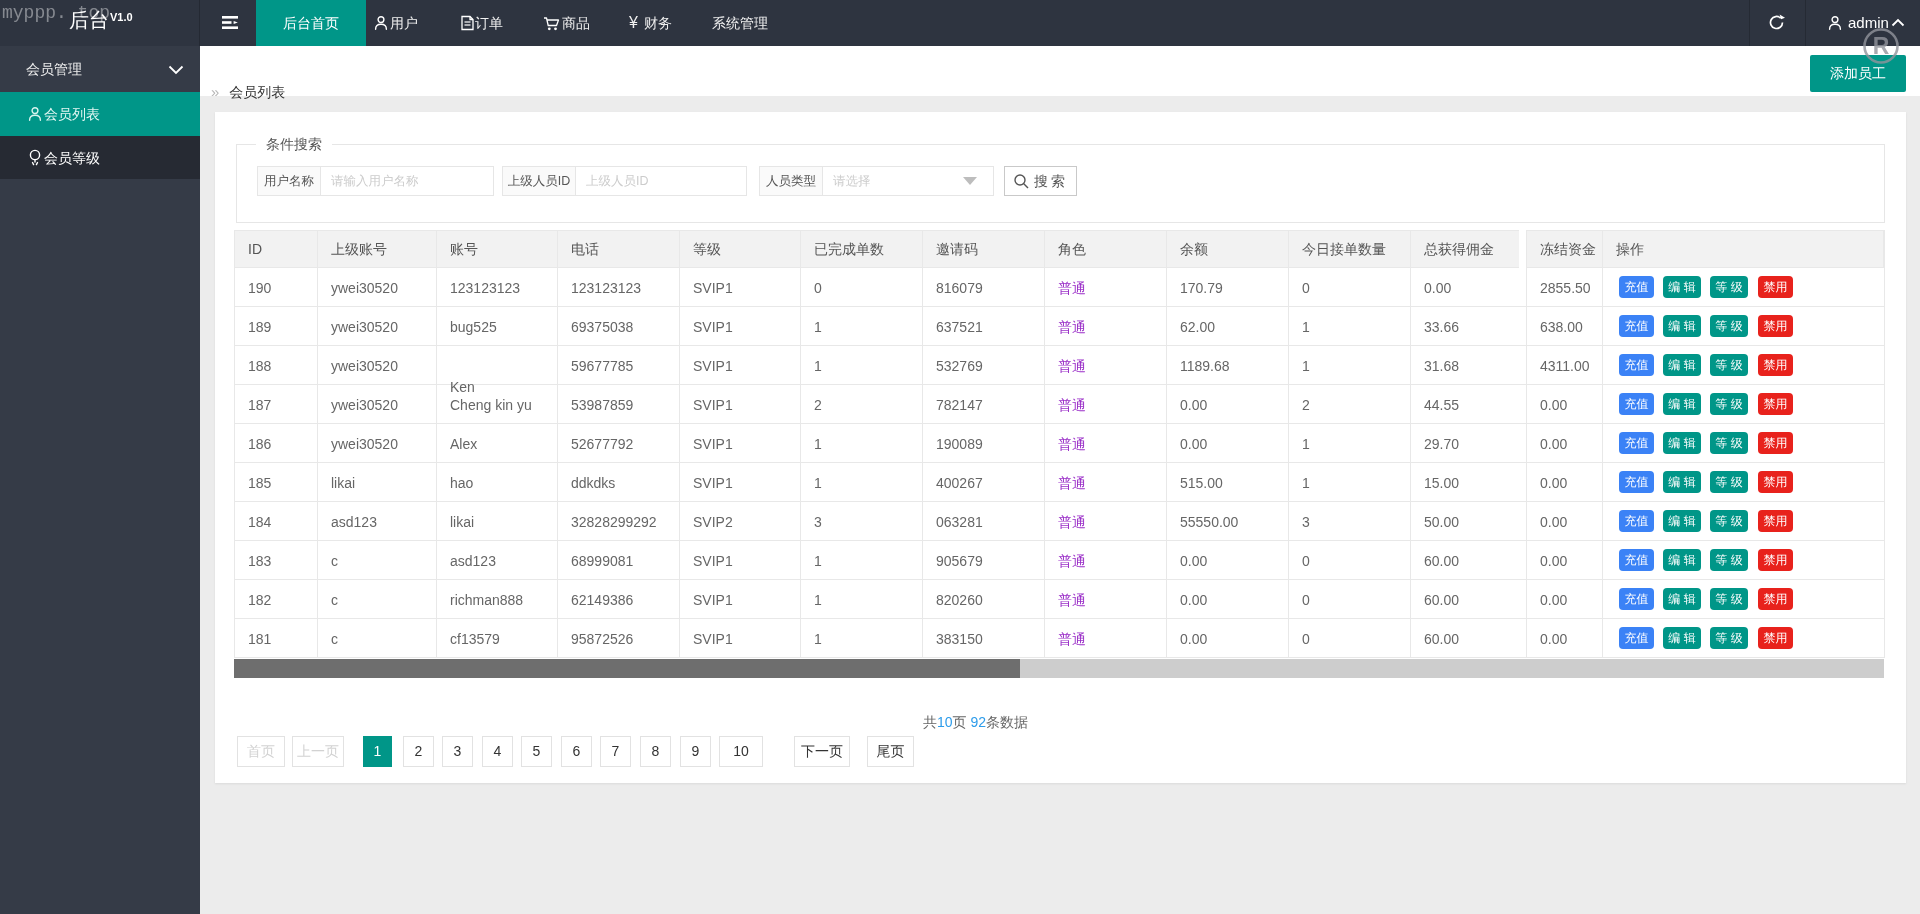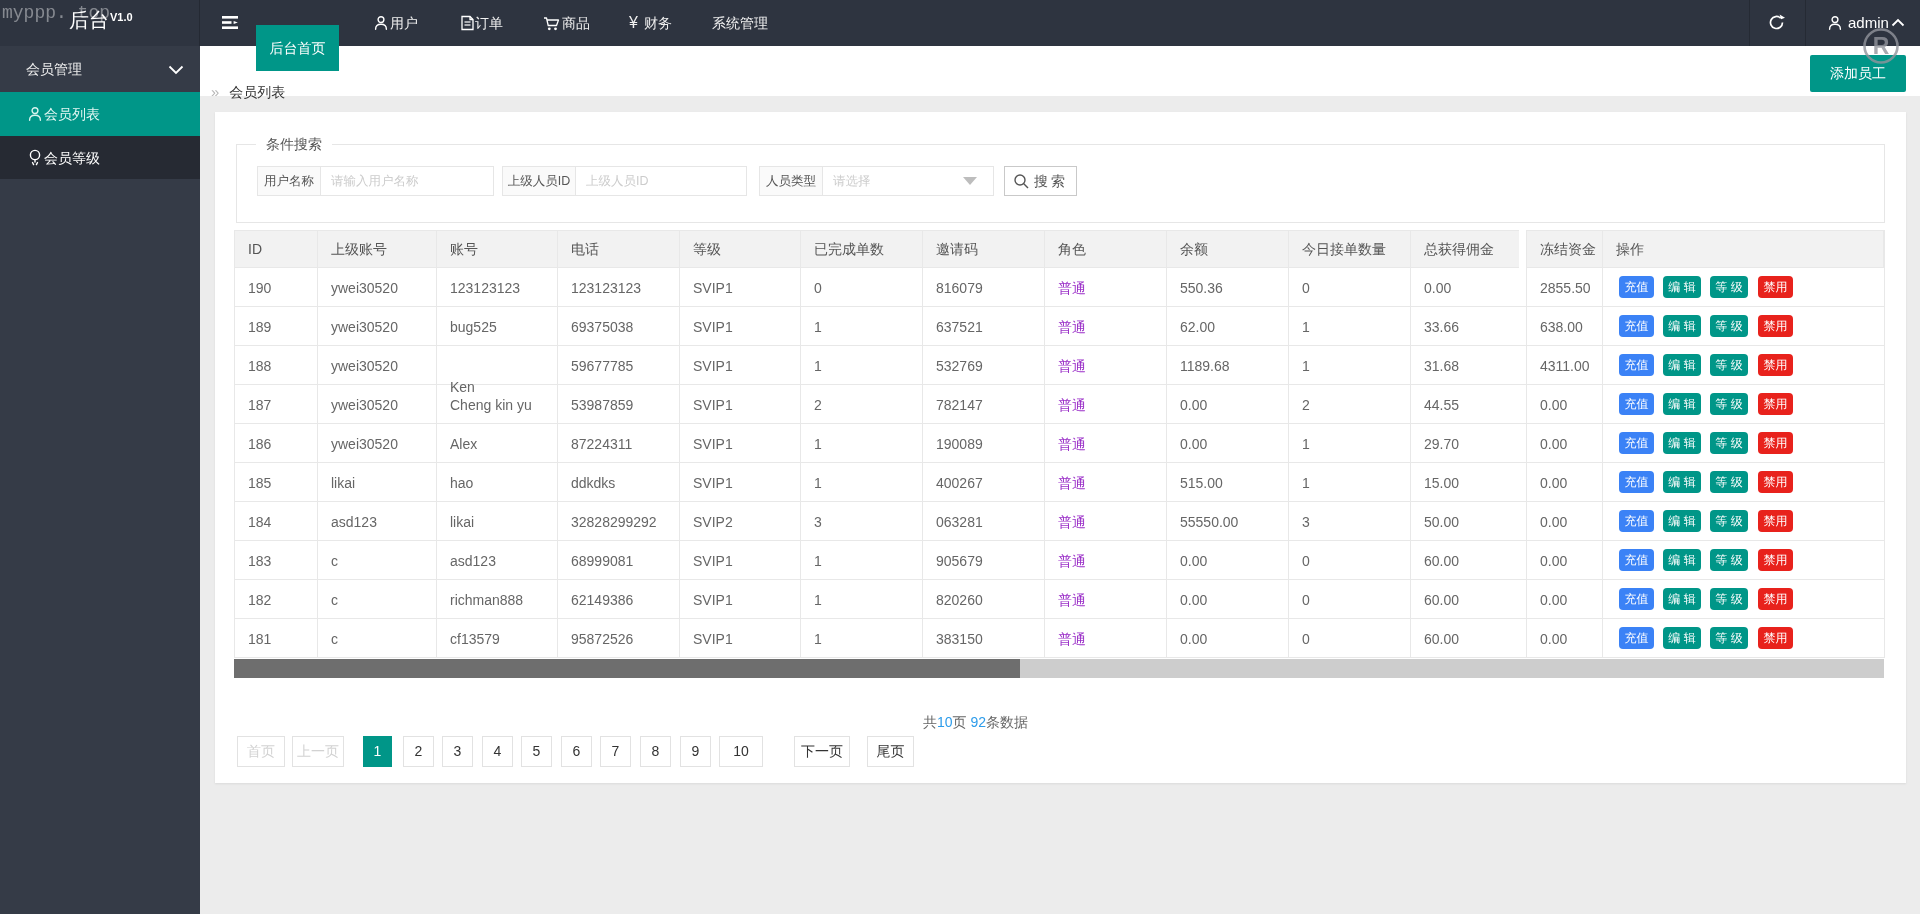--- a/index.html
+++ b/index.html
@@ -6,21 +6,21 @@
 body{font-family:"Liberation Sans",sans-serif;background:#ececec;position:relative;}
 .abs{position:absolute;}
 .hdr{left:0;top:0;width:1920px;height:46px;background:#2e3440;}
 .side{left:0;top:46px;width:200px;height:868px;background:#353b47;}
 .crumbbar{left:200px;top:46px;width:1720px;height:50px;background:#fff;}
 .card{left:215px;top:112px;width:1691px;height:671px;background:#fff;box-shadow:0 1px 2px rgba(0,0,0,.08);}
 .teal{background:#009688;}
 .wm{left:2px;top:3px;font-family:"Liberation Mono",monospace;font-size:18px;color:rgba(255,255,255,.42);z-index:4;}
 .logo{left:69px;top:7px;font-size:20px;color:#fff;z-index:5;}
 .logo b{font-size:11px;font-weight:bold;vertical-align:6px;margin-left:1px;}
-.navtab{left:256px;top:0;width:83px;height:46px;line-height:46px;text-align:center;color:#fff;font-size:14px;margin-top:25px;}
+.navtab{left:256px;top:0;width:110px;height:46px;line-height:46px;text-align:center;color:#fff;font-size:14px;}
 .nav{top:0;height:46px;line-height:46px;color:#f0f0f0;font-size:14px;}
 .nicon{top:15px;z-index:2;}
 .vsep{top:0;width:1px;height:46px;background:rgba(0,0,0,.18);}
 .mi1{left:0;top:46px;width:200px;height:46px;background:#353b47;}
 .mi1 span{position:absolute;left:26px;top:15px;font-size:14px;color:#eee;}
 .mact{left:0;top:92px;width:200px;height:44px;background:#009688;}
 .mact span{position:absolute;left:44px;top:14px;font-size:14px;color:#e3f7f3;}
 .mi3{left:0;top:136px;width:200px;height:43px;background:#262a33;}
 .mi3 span{position:absolute;left:44px;top:14px;font-size:14px;color:#fff;}
 .crumb{left:211px;top:63px;font-size:14px;color:#333;margin-top:20px;}
@@ -183,21 +183,21 @@
 <div class="abs th" style="left:1616px;">操作</div>
 <div class="abs trow" style="top:268px;"></div>
 <div class="abs td" style="left:248px;top:280px;">190</div>
 <div class="abs td" style="left:331px;top:280px;">ywei30520</div>
 <div class="abs td" style="left:450px;top:280px;">123123123</div>
 <div class="abs td" style="left:571px;top:280px;">123123123</div>
 <div class="abs td" style="left:693px;top:280px;">SVIP1</div>
 <div class="abs td" style="left:814px;top:280px;">0</div>
 <div class="abs td" style="left:936px;top:280px;">816079</div>
 <div class="abs td" style="left:1058px;top:280px;"><span class="purple">普通</span></div>
-<div class="abs td" style="left:1180px;top:280px;">550.36</div>
+<div class="abs td" style="left:1180px;top:280px;">170.79</div>
 <div class="abs td" style="left:1302px;top:280px;">0</div>
 <div class="abs td" style="left:1424px;top:280px;">0.00</div>
 <div class="abs td" style="left:1540px;top:280px;">2855.50</div>
 <div class="abs btn b-blue" style="left:1619px;top:276px;width:35px;">充值</div>
 <div class="abs btn b-green" style="left:1663px;top:276px;width:38px;">编 辑</div>
 <div class="abs btn b-green" style="left:1710px;top:276px;width:38px;">等 级</div>
 <div class="abs btn b-red" style="left:1758px;top:276px;width:35px;">禁用</div>
 <div class="abs trow" style="top:307px;"></div>
 <div class="abs td" style="left:248px;top:319px;">189</div>
 <div class="abs td" style="left:331px;top:319px;">ywei30520</div>
@@ -246,21 +246,21 @@
 <div class="abs td" style="left:1424px;top:397px;">44.55</div>
 <div class="abs td" style="left:1540px;top:397px;">0.00</div>
 <div class="abs btn b-blue" style="left:1619px;top:393px;width:35px;">充值</div>
 <div class="abs btn b-green" style="left:1663px;top:393px;width:38px;">编 辑</div>
 <div class="abs btn b-green" style="left:1710px;top:393px;width:38px;">等 级</div>
 <div class="abs btn b-red" style="left:1758px;top:393px;width:35px;">禁用</div>
 <div class="abs trow" style="top:424px;"></div>
 <div class="abs td" style="left:248px;top:436px;">186</div>
 <div class="abs td" style="left:331px;top:436px;">ywei30520</div>
 <div class="abs td" style="left:450px;top:436px;">Alex</div>
-<div class="abs td" style="left:571px;top:436px;">87224311</div>
+<div class="abs td" style="left:571px;top:436px;">52677792</div>
 <div class="abs td" style="left:693px;top:436px;">SVIP1</div>
 <div class="abs td" style="left:814px;top:436px;">1</div>
 <div class="abs td" style="left:936px;top:436px;">190089</div>
 <div class="abs td" style="left:1058px;top:436px;"><span class="purple">普通</span></div>
 <div class="abs td" style="left:1180px;top:436px;">0.00</div>
 <div class="abs td" style="left:1302px;top:436px;">1</div>
 <div class="abs td" style="left:1424px;top:436px;">29.70</div>
 <div class="abs td" style="left:1540px;top:436px;">0.00</div>
 <div class="abs btn b-blue" style="left:1619px;top:432px;width:35px;">充值</div>
 <div class="abs btn b-green" style="left:1663px;top:432px;width:38px;">编 辑</div>

